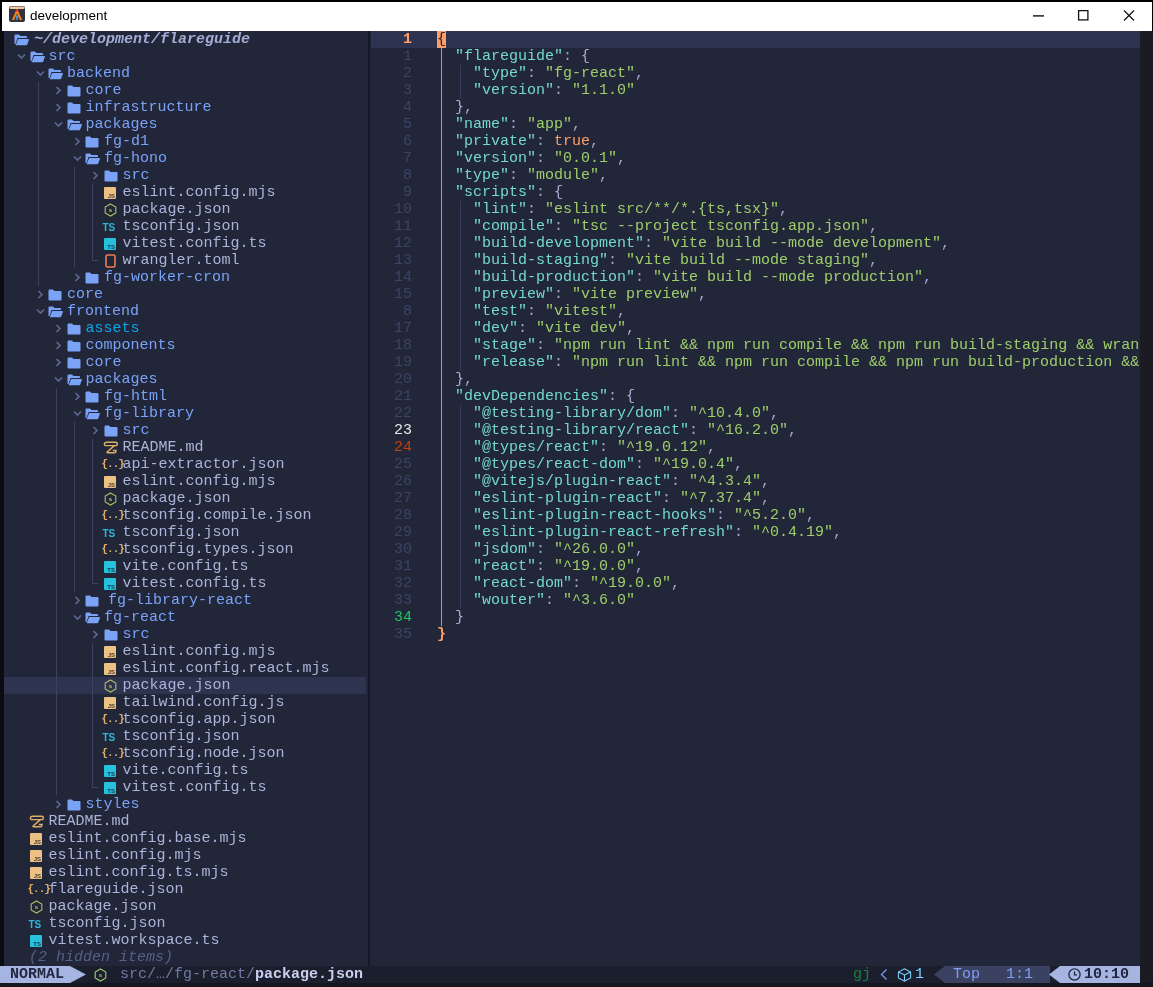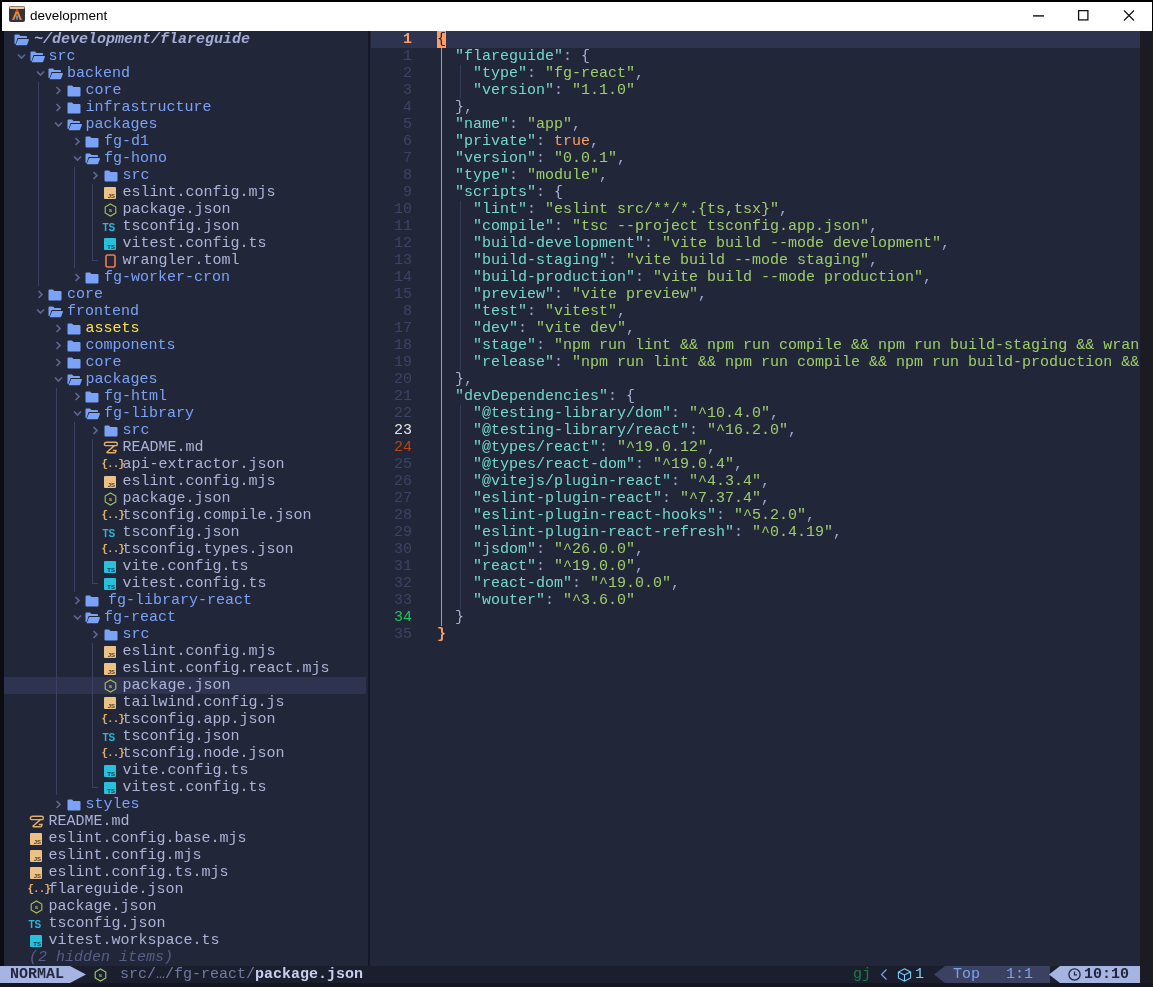--- a/index.html
+++ b/index.html
@@ -225,21 +225,21 @@
     <path d="M0.5 1.5 Q0.5 0.5 1.5 0.5 L5 0.5 L6.5 2 L12 2 Q13 2 13 3 L13 4 L3.6 4 L1.5 10 L0.5 10 Z" fill="#7aa2f7"></path>
     <path d="M4.2 5 L14.2 5 Q15.2 5 14.9 6 L13.2 10.6 Q13 11.3 12.2 11.3 L1.6 11.3 Z" fill="#7aa2f7"></path>
   </svg>
 <div class="r" style="left:67.0px;top:303px;color:#7aa2f7">frontend</div>
 <svg class="a" style="left:55.0px;top:324px" width="7" height="9" viewBox="0 0 7 9">
     <path d="M1.5 1 L5 4.5 L1.5 8" stroke="#5d6791" stroke-width="1.7" fill="none"></path>
   </svg>
 <svg class="a" style="left:66.5px;top:323px" width="14" height="12" viewBox="0 0 14 12">
     <path d="M0.5 1.5 Q0.5 0.5 1.5 0.5 L5 0.5 L6.5 2 L12.5 2 Q13.5 2 13.5 3 L13.5 10.5 Q13.5 11.5 12.5 11.5 L1.5 11.5 Q0.5 11.5 0.5 10.5 Z" fill="#7aa2f7"></path>
   </svg>
-<div class="r" style="left:85.5px;top:320px;color:#fde047">assets</div>
+<div class="r" style="left:85.5px;top:320px;color:#0ea5e9">assets</div>
 <svg class="a" style="left:55.0px;top:341px" width="7" height="9" viewBox="0 0 7 9">
     <path d="M1.5 1 L5 4.5 L1.5 8" stroke="#5d6791" stroke-width="1.7" fill="none"></path>
   </svg>
 <svg class="a" style="left:66.5px;top:340px" width="14" height="12" viewBox="0 0 14 12">
     <path d="M0.5 1.5 Q0.5 0.5 1.5 0.5 L5 0.5 L6.5 2 L12.5 2 Q13.5 2 13.5 3 L13.5 10.5 Q13.5 11.5 12.5 11.5 L1.5 11.5 Q0.5 11.5 0.5 10.5 Z" fill="#7aa2f7"></path>
   </svg>
 <div class="r" style="left:85.5px;top:337px;color:#7aa2f7">components</div>
 <svg class="a" style="left:55.0px;top:358px" width="7" height="9" viewBox="0 0 7 9">
     <path d="M1.5 1 L5 4.5 L1.5 8" stroke="#5d6791" stroke-width="1.7" fill="none"></path>
   </svg>

